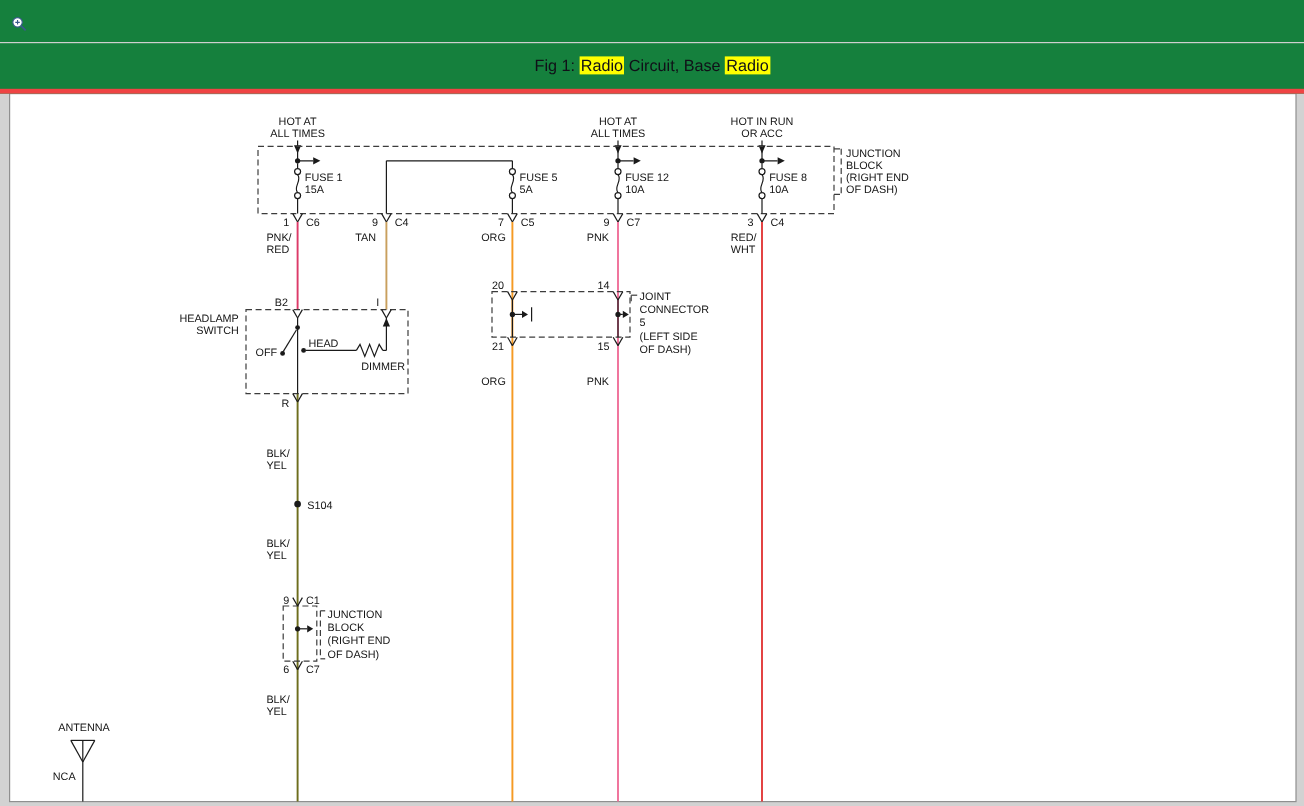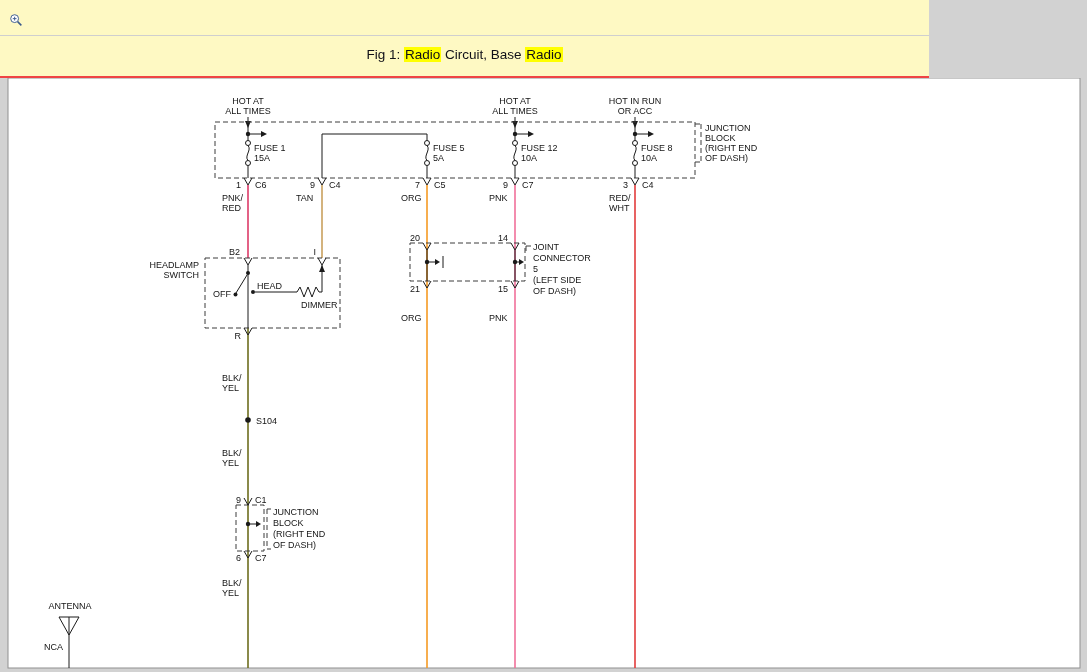--- a/index.html
+++ b/index.html
@@ -1,18 +1,18 @@
 <!DOCTYPE html>
 <html><head>
 <meta charset="utf-8">
 <style>
   *{margin:0;padding:0;box-sizing:border-box}
   html,body{width:1087px;height:672px}
   body{background:#d2d2d2;font-family:"Liberation Sans",sans-serif;position:relative;overflow:hidden}
-  .header{position:absolute;top:0;left:0;width:929px;height:78px;background:#fef9c3;border-bottom:2px solid #ef4444;z-index:2}
+  .header{position:absolute;top:0;left:0;width:1087px;height:78px;background:#15803d;border-bottom:4px solid #ef4444;z-index:2}
   .toolbar{position:absolute;top:0;left:0;width:100%;height:36px;border-bottom:1px solid #cfcfcf}
   .zoomicon{position:absolute;top:13px;left:9px;cursor:pointer}
   .title{position:absolute;top:47px;width:100%;text-align:center;font-size:13.5px;color:#101018}
   .hl{padding:0 1px}
   .diagram{position:absolute;top:78px;left:0;z-index:1}
   text{font-family:"Liberation Sans",sans-serif;font-size:9px;fill:#141414;stroke:none}
   .mid{text-anchor:middle}.end{text-anchor:end}
   .blk{stroke:#1a1a1a;stroke-width:1;fill:none}
   .dash{stroke:#3c3c3c;stroke-width:1;fill:none;stroke-dasharray:5 3}
   .dot{fill:#1a1a1a;stroke:none}

